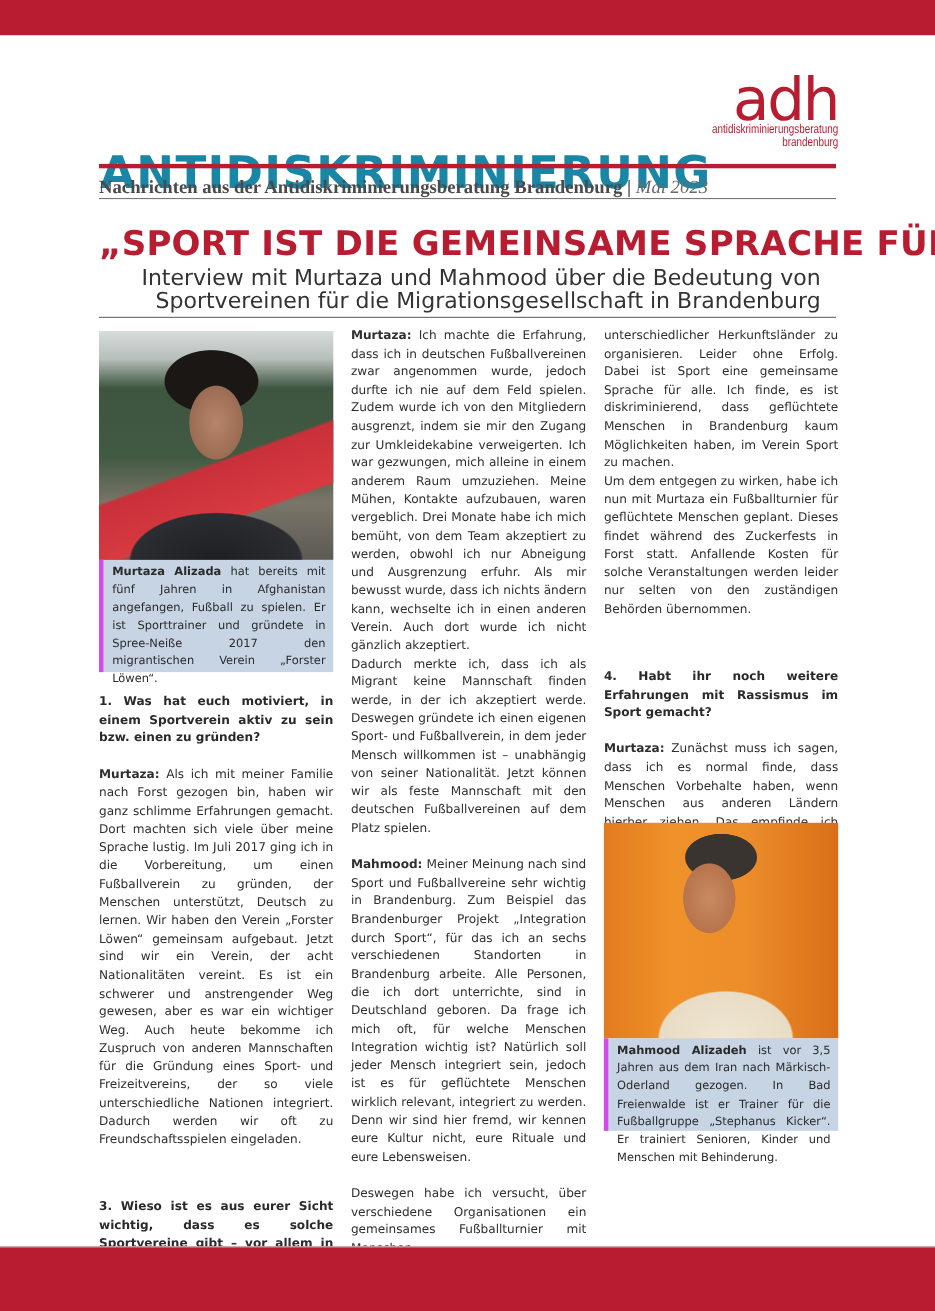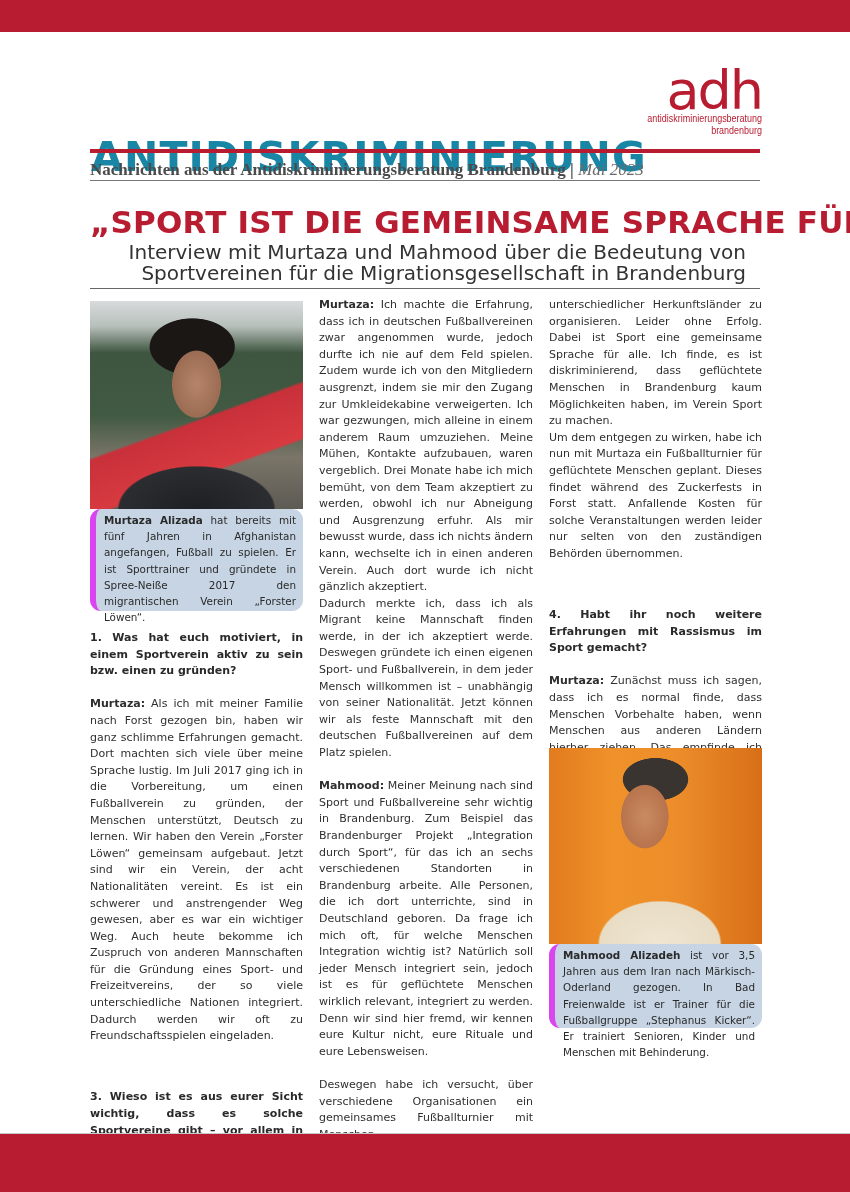--- a/index.html
+++ b/index.html
@@ -67,23 +67,23 @@
         linear-gradient(180deg, #d7dbdc 0%, #b8c0bb 12%, #3e5540 25%, #415a42 55%, #7a7568 75%, #5d5a54 100%);
     }
     .photo-2 { left: 549px; top: 748px; width: 213px; height: 196px;
       background:
         radial-gradient(ellipse 36px 48px at 45% 35%, #c98a62 0%, #b8744c 65%, transparent 67%),
         radial-gradient(ellipse 46px 30px at 50% 16%, #3a3430 0%, #3a3430 70%, transparent 72%),
         radial-gradient(ellipse 100px 70px at 52% 100%, #efe6d3 0%, #e8dcc4 60%, transparent 62%),
         linear-gradient(90deg, #e27b1e 0%, #f0922a 30%, #ec8d2a 60%, #d86f18 100%);
     }
     .caption {
-      position: absolute; background: #c6d4e3; border-left: 6px solid #d946ef;
+      position: absolute; background: #c6d4e3; border-left: 4px solid #d946ef;
       font-family: "DejaVu Sans", sans-serif; font-size: 10.4px; line-height: 16.2px; color: #2a2a2a;
-      padding: 3px 7px 6px 8px; text-align: justify; border-radius: 11px;
+      padding: 3px 7px 6px 8px; text-align: justify;
     }
     .caption b { font-weight: bold; }
     .caption-1 { left: 90px; top: 509px; width: 213px; height: 102px; }
     .caption-2 { left: 549px; top: 944px; width: 213px; height: 84px; }
   </style>
 </head>
 <body>
 
 <div class="top-bar"></div>
 

